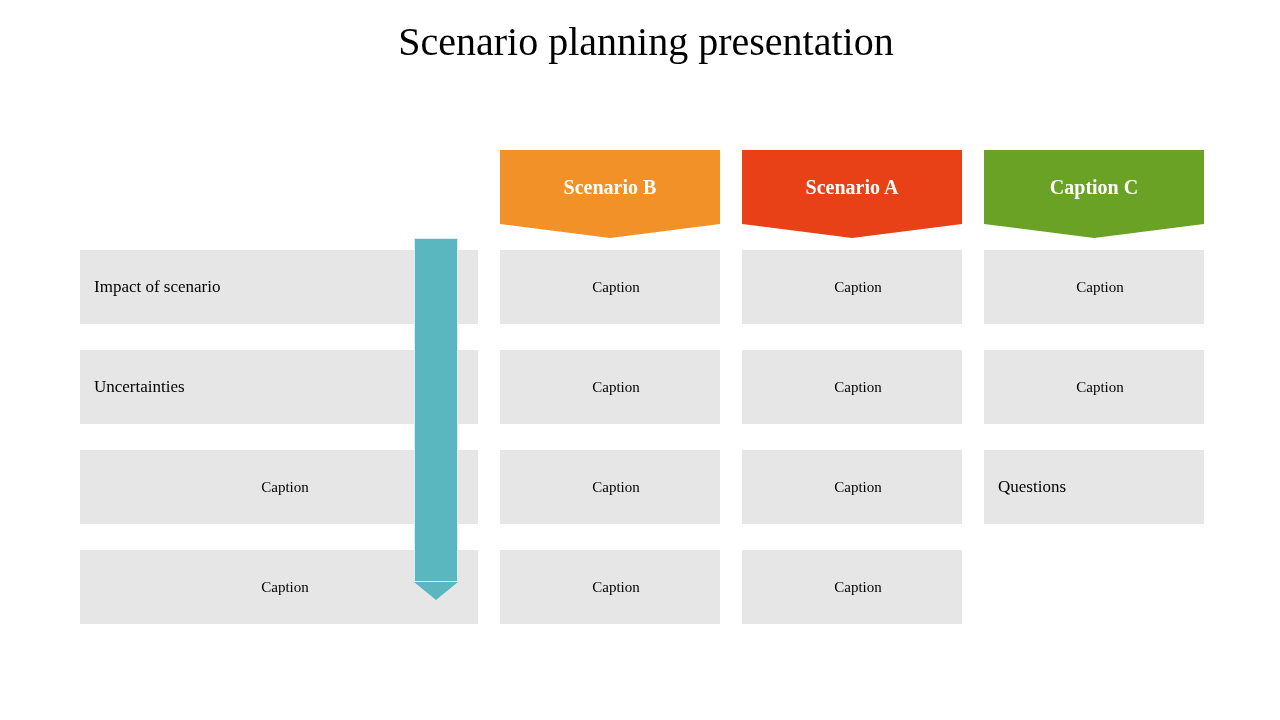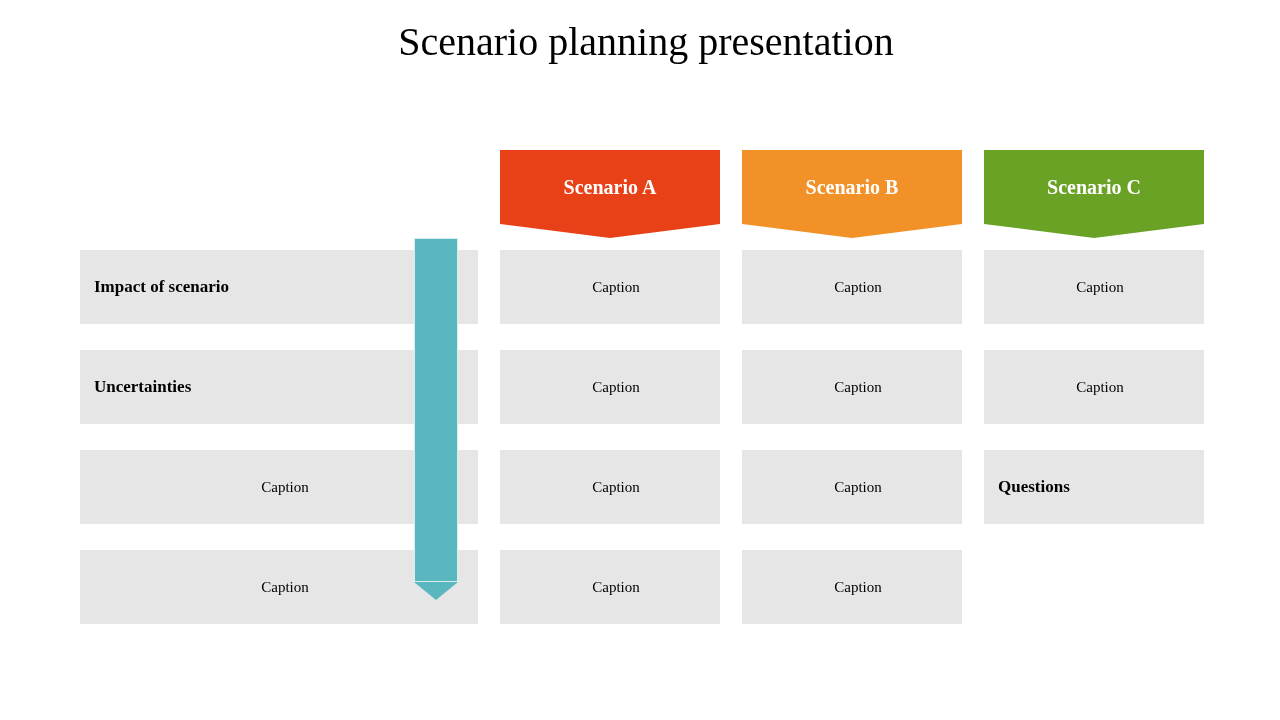--- a/index.html
+++ b/index.html
@@ -58,21 +58,21 @@
   .hdr-c { background: #6aa225; }
   .hdr-c::after { color: #6aa225; }
   .header-spacer { height: 74px; }
 
   .row-label {
     background: #e6e6e6;
     height: 74px;
     display: flex;
     align-items: center;
     padding-left: 14px;
-    font-weight: bold;
+    font-weight: normal;
     font-size: 17px;
     color: #000;
   }
   .cell {
     background: #e6e6e6;
     height: 74px;
     display: flex;
     align-items: center;
     justify-content: center;
     font-size: 15px;
@@ -103,23 +103,23 @@
   }
 </style>
 </head>
 <body>
 
 <h1 class="title">Scenario planning presentation</h1>
 
 <div class="grid">
 
   <div class="header-spacer"></div>
+  <div class="col-header hdr-b">Scenario B</div>
   <div class="col-header hdr-a">Scenario A</div>
-  <div class="col-header hdr-b">Scenario B</div>
-  <div class="col-header hdr-c">Scenario C</div>
+  <div class="col-header hdr-c">Caption C</div>
 
   <div class="row-label">Impact of scenario</div>
   <div class="cell">Caption</div>
   <div class="cell">Caption</div>
   <div class="cell">Caption</div>
 
   <div class="row-label">Uncertainties</div>
   <div class="cell">Caption</div>
   <div class="cell">Caption</div>
   <div class="cell">Caption</div>

